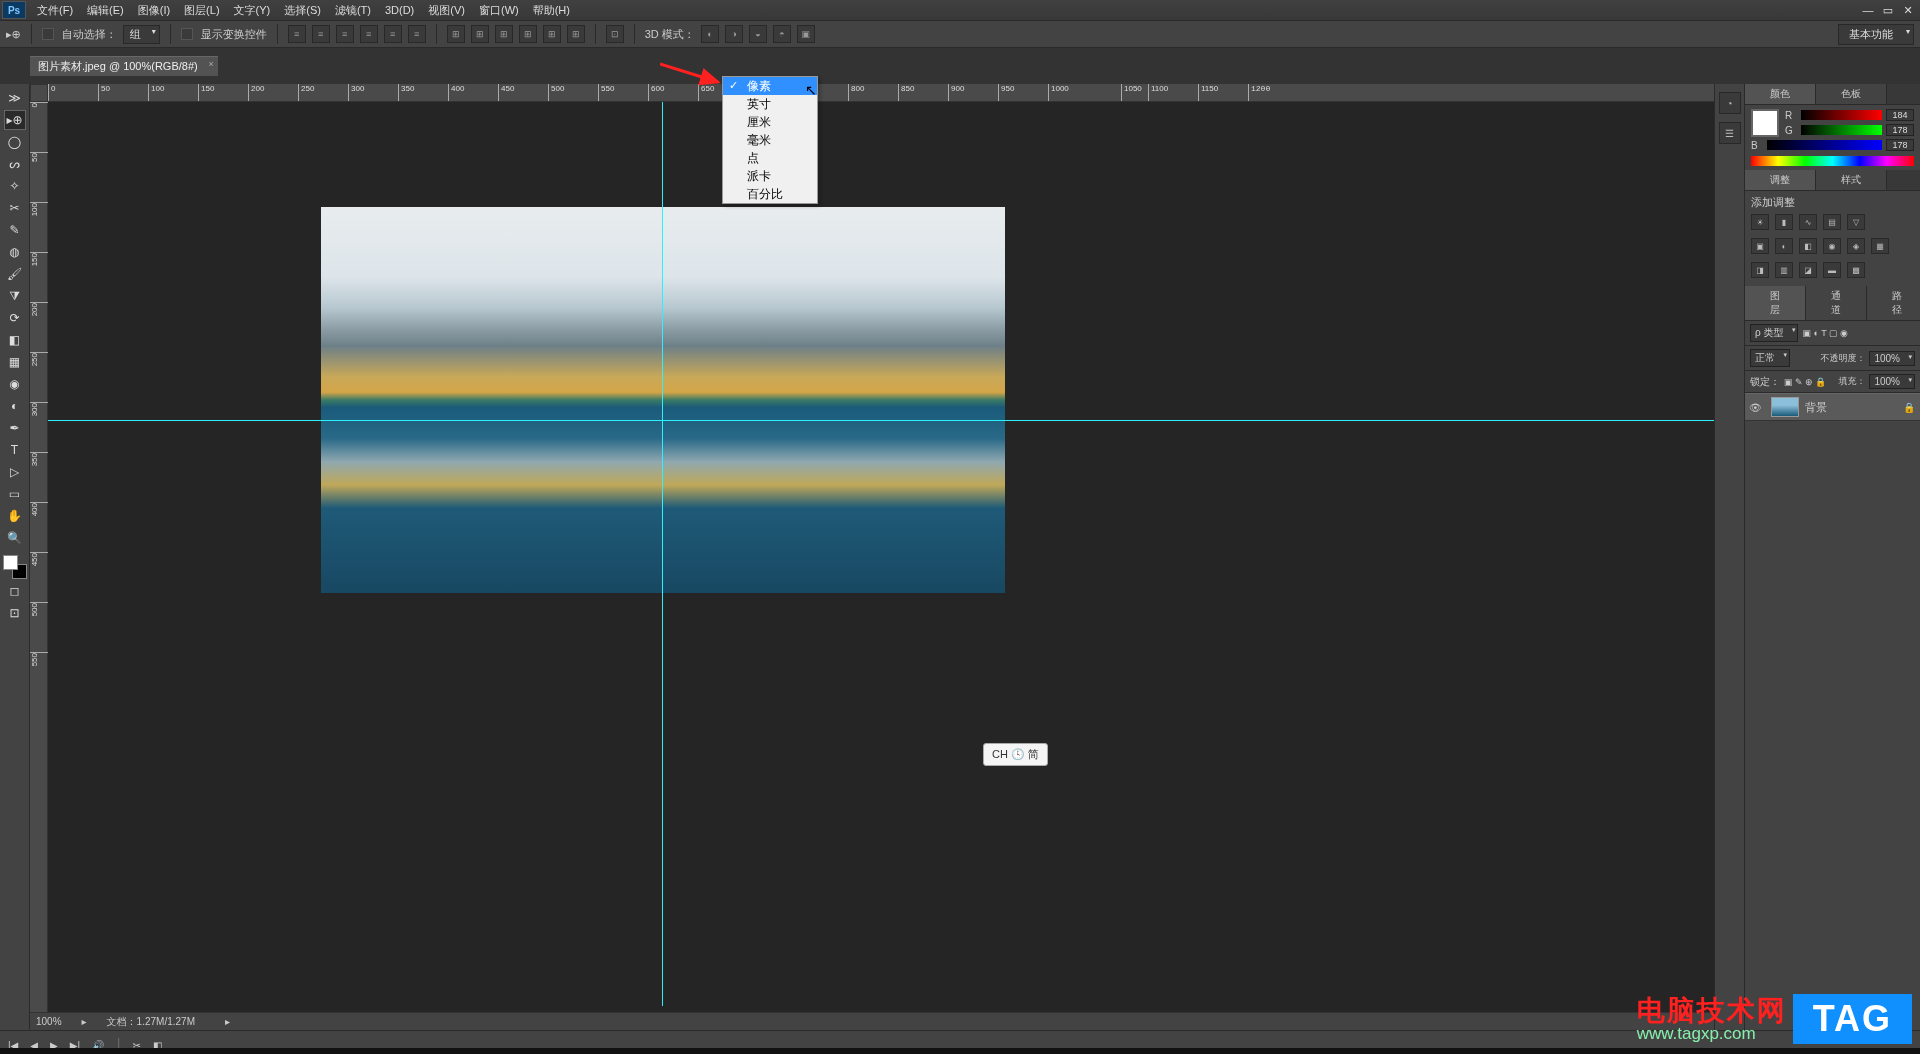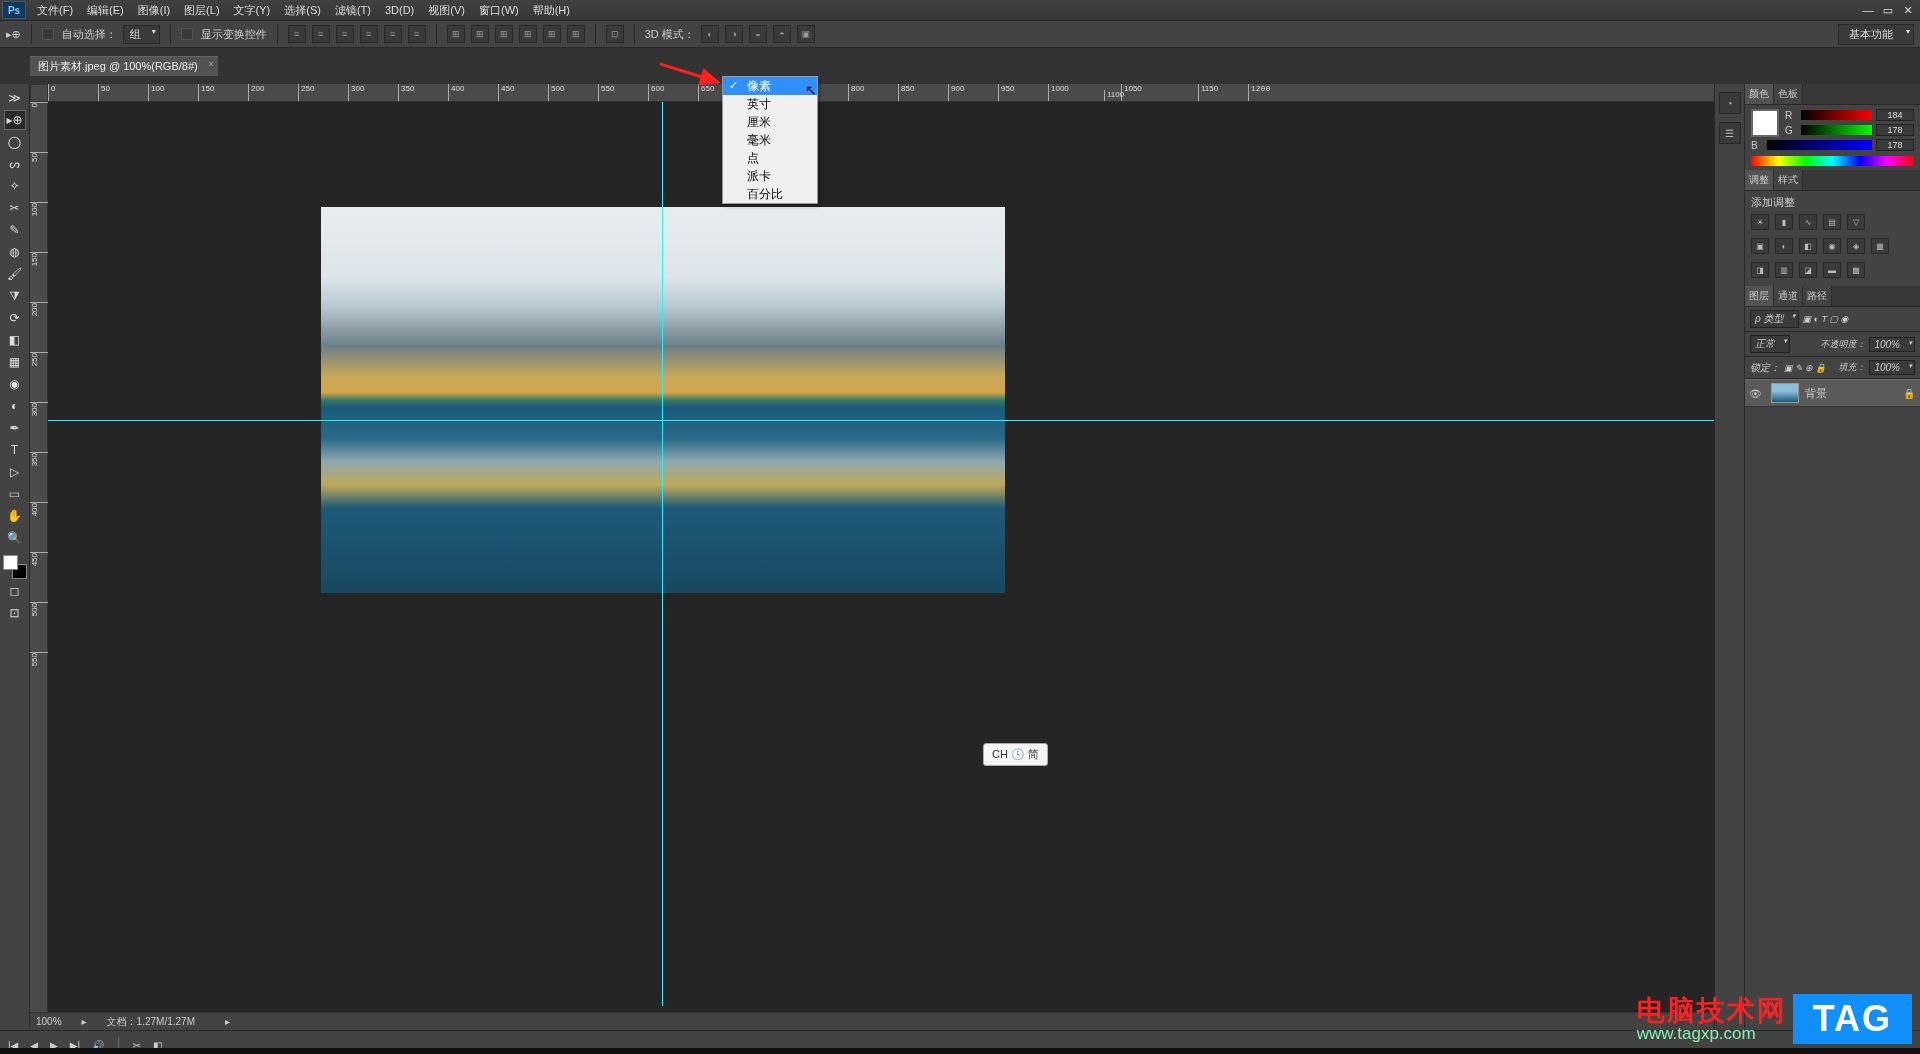--- a/index.html
+++ b/index.html
@@ -59,38 +59,38 @@
 
 .red-arrow { position:absolute; z-index:99; pointer-events:none;}
 .cursor-arrow { position:absolute; z-index:101; font-size:14px; color:#000; pointer-events:none;}
 
 
 .rpanel-toggle { width:30px; background:#434343; border-left:1px solid #2a2a2a; display:flex; flex-direction:column; align-items:center; padding-top:8px; gap:8px;}
 .rpanel-toggle .pbtn { width:22px; height:22px; background:#3a3a3a; border:1px solid #282828; font-size:10px; color:#bbb; display:flex; align-items:center; justify-content:center;}
 
 .rpanels { width:176px; background:#434343; border-left:1px solid #2a2a2a; display:flex; flex-direction:column; font-size:11px; color:#ccc;}
 .panel-tabs { display:flex; background:#383838; border-bottom:1px solid #2a2a2a; font-size:10px;}
-.panel-tab { padding:3px 4px; background:#434343; border-right:1px solid #2a2a2a;}
+.panel-tab { padding:3px 25px; background:#434343; border-right:1px solid #2a2a2a;}
 .panel-tab.active { background:#535353;}
 .panel-body { padding:4px 6px;}
 .color-row { display:flex; align-items:center; gap:4px; margin-bottom:3px;}
 .color-row .label { width:12px; font-size:10px;}
 .color-row .slider { flex:1; height:10px; position:relative;}
-.color-row .val { width:38px; background:#3a3a3a; border:1px solid #222; font-size:9px; text-align:center; color:#ddd;}
+.color-row .val { width:28px; background:#3a3a3a; border:1px solid #222; font-size:9px; text-align:center; color:#ddd;}
 .color-spectrum { height:10px; background:linear-gradient(to right,#f00,#ff0,#0f0,#0ff,#00f,#f0f,#f00); margin-top:2px;}
 .color-swatch { width:28px; height:28px; background:#fff; border:2px solid #666; float:left; margin-right:6px;}
 
 .adj-grid { display:flex; flex-wrap:wrap; gap:6px; padding:4px 0;}
 .adj-icon { width:18px; height:16px; background:#3a3a3a; border:1px solid #292929; font-size:8px; color:#bbb; display:flex; align-items:center; justify-content:center;}
 
 .layer-row { display:flex; align-items:center; padding:3px 4px; background:#5a5a5a; border-top:1px solid #666; border-bottom:1px solid #333;}
 .layer-eye { width:16px; font-size:10px;}
 .layer-thumb { width:28px; height:20px; background:linear-gradient(#8cc0da 40%,#1a5a7a); border:1px solid #999; margin:0 6px;}
 .layer-lock { margin-left:auto; font-size:10px;}
-.layer-controls { display:flex; align-items:center; gap:4px; padding:3px 5px; font-size:10px; border-bottom:1px solid #2a2a2a;font-style:italic;}
+.layer-controls { display:flex; align-items:center; gap:4px; padding:3px 5px; font-size:10px; border-bottom:1px solid #2a2a2a;}
 .layer-controls .dd2 { background:#3a3a3a; border:1px solid #222; padding:1px 14px 1px 4px; font-size:10px; position:relative;}
 .layer-controls .dd2::after{content:"▾"; position:absolute; right:2px; font-size:7px;}
 
 
 .timeline { height:100px; background:#434343; border-top:1px solid #2a2a2a;}
 .timeline-tabs { display:flex; background:#383838; font-size:11px;}
 .timeline-tab { padding:3px 10px; background:#434343; color:#ddd;}
 .timeline-controls { padding:5px 8px; display:flex; gap:12px; align-items:center; border-bottom:1px solid #2a2a2a;}
 .timeline-controls .tc-btn { font-size:10px; color:#ccc;}
 
@@ -233,21 +233,21 @@
         <div class="tick" style="left: 600px;">600</div>
         <div class="tick" style="left: 650px;">650</div>
         <div class="tick" style="left: 700px;">700</div>
         <div class="tick" style="left: 750px;">750</div>
         <div class="tick" style="left: 800px;">800</div>
         <div class="tick" style="left: 850px;">850</div>
         <div class="tick" style="left: 900px;">900</div>
         <div class="tick" style="left: 950px;">950</div>
         <div class="tick" style="left: 1000px;">1000</div>
         <div class="tick" style="left: 1073px;">1050</div>
-        <div class="tick" style="left: 1056px; margin-top: 6px;">1100</div>
+        <div class="tick" style="left: 1100px;">1100</div>
         <div class="tick" style="left: 1150px; text-align: right;">1150</div>
         <div class="tick" style="left: 1200px; font-family: Liberation Mono, monospace;">1200</div>
       </div>
     <div class="ruler-v" id="rulerV">
         <div class="tick" style="top: 0px;">
           <span>0</span>
         </div>
         <div class="tick" style="top: 50px;">
           <span>50</span>
         </div>

